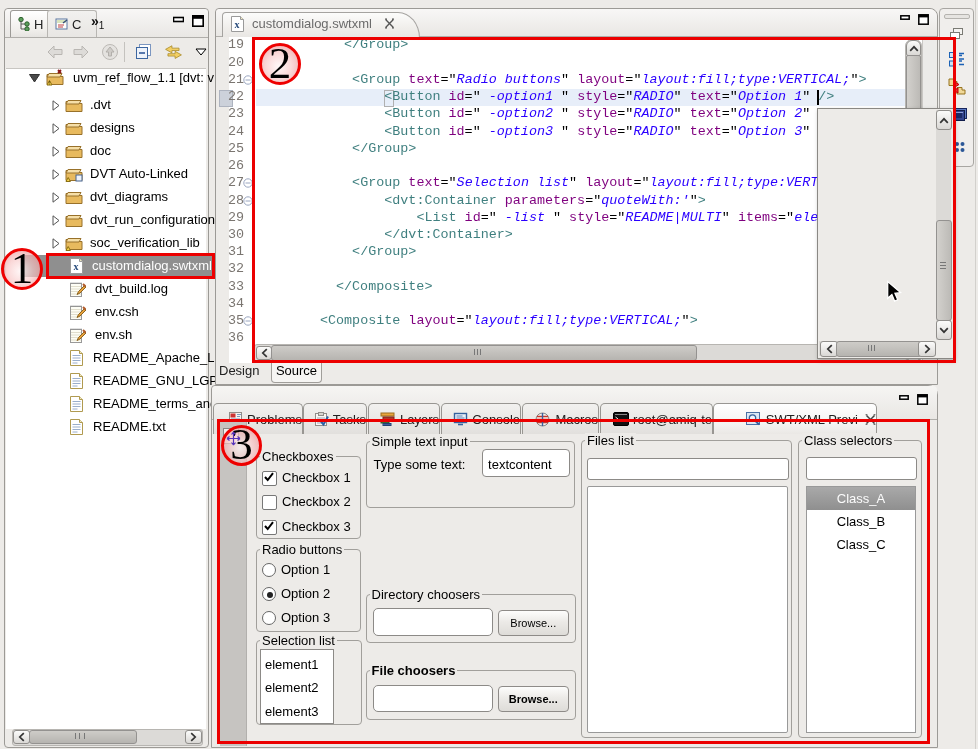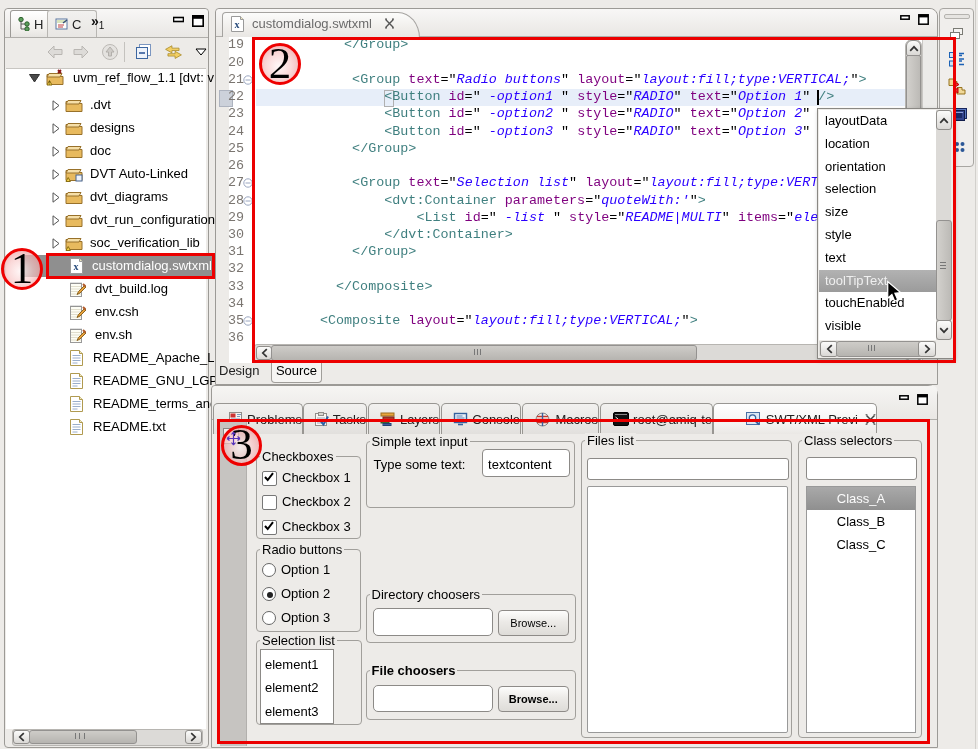--- a/index.html
+++ b/index.html
@@ -425,32 +425,20 @@
       </svg>
   <svg class="abs" style="left:14px;top:132px;" width="11" height="12" viewBox="0 0 11 12">
         <circle cx="3" cy="3" r="2" fill="#2c5797"></circle>
         <circle cx="8.5" cy="3" r="2" fill="#2c5797"></circle>
         <circle cx="3" cy="9" r="2" fill="#2c5797"></circle>
         <circle cx="8.5" cy="9" r="2" fill="#2c5797"></circle>
       </svg>
 </div>
 
 <div class="abs" style="left:817px;top:108px;width:135px;height:249px;background:#edebe8;border:1px solid #8a8884;box-shadow:1px 2px 4px rgba(0,0,0,0.25);">
-  <div class="abs" style="left:1px;top:1px;width:117px;height:230px;background:#fff;font-size:13px;color:#000;">
-    <div style="height:22.8px;line-height:22.8px;padding-left:6px;">layoutData</div>
-    <div style="height:22.8px;line-height:22.8px;padding-left:6px;">location</div>
-    <div style="height:22.8px;line-height:22.8px;padding-left:6px;">orientation</div>
-    <div style="height:22.8px;line-height:22.8px;padding-left:6px;">selection</div>
-    <div style="height:22.8px;line-height:22.8px;padding-left:6px;">size</div>
-    <div style="height:22.8px;line-height:22.8px;padding-left:6px;">style</div>
-    <div style="height:22.8px;line-height:22.8px;padding-left:6px;">text</div>
-    <div style="height:22.8px;line-height:22.8px;padding-left:6px;background:linear-gradient(#b2b2b2,#9b9b9b);color:#efefef;">toolTipText</div>
-    <div style="height:22.8px;line-height:22.8px;padding-left:6px;">touchEnabled</div>
-    <div style="height:22.8px;line-height:22.8px;padding-left:6px;">visible</div>
-  </div>
 
   <div class="sbtrack" style="left:118px;top:1px;width:15px;height:230px;border-radius:0;border:none;background:#dcdad7;">
     <div class="sbbtn" style="left:0px;top:0px;width:14px;height:18px;font-size:9px;border-radius:3px;">
           <svg width="10" height="7" viewBox="0 0 10 7">
             <path d="M1.2 5.8L5 1.8l3.8 4" stroke="#333" stroke-width="1.7" fill="none"></path>
           </svg>
         </div>
     <div class="sbthumb" style="left:0px;top:110px;width:14px;height:99px;"></div>
     <div style="position:absolute;left:4px;top:155px;width:6px;height:1px;background:#777;box-shadow:0 3px 0 #777,0 -3px 0 #777;"></div>
     <div class="sbbtn" style="left:0px;bottom:0px;width:14px;height:18px;font-size:9px;border-radius:3px;">

